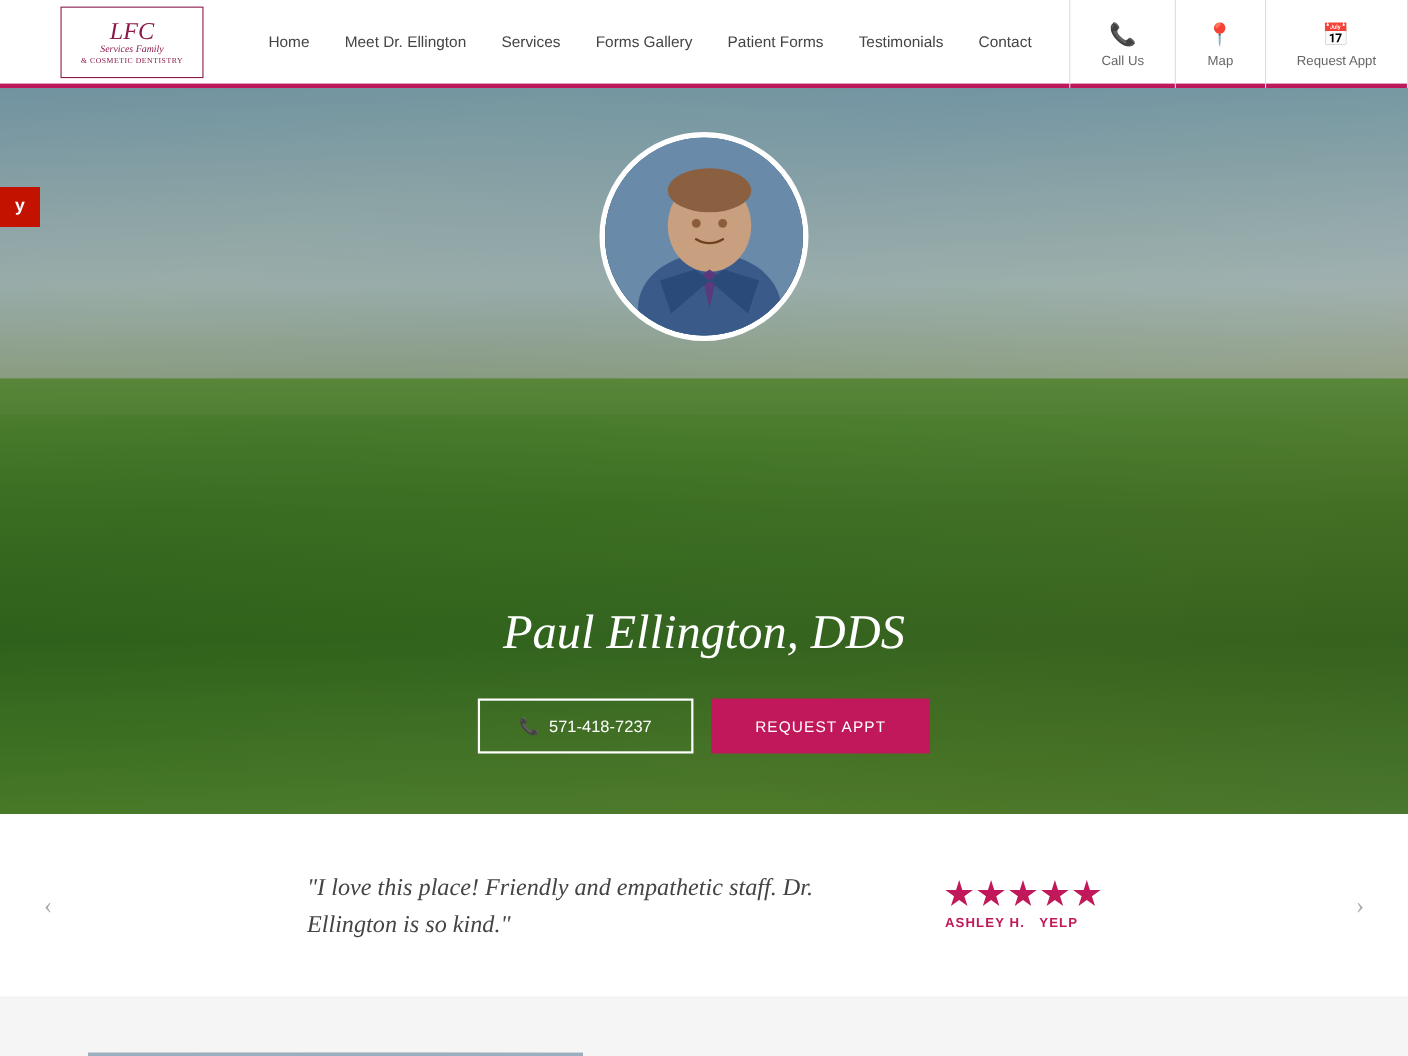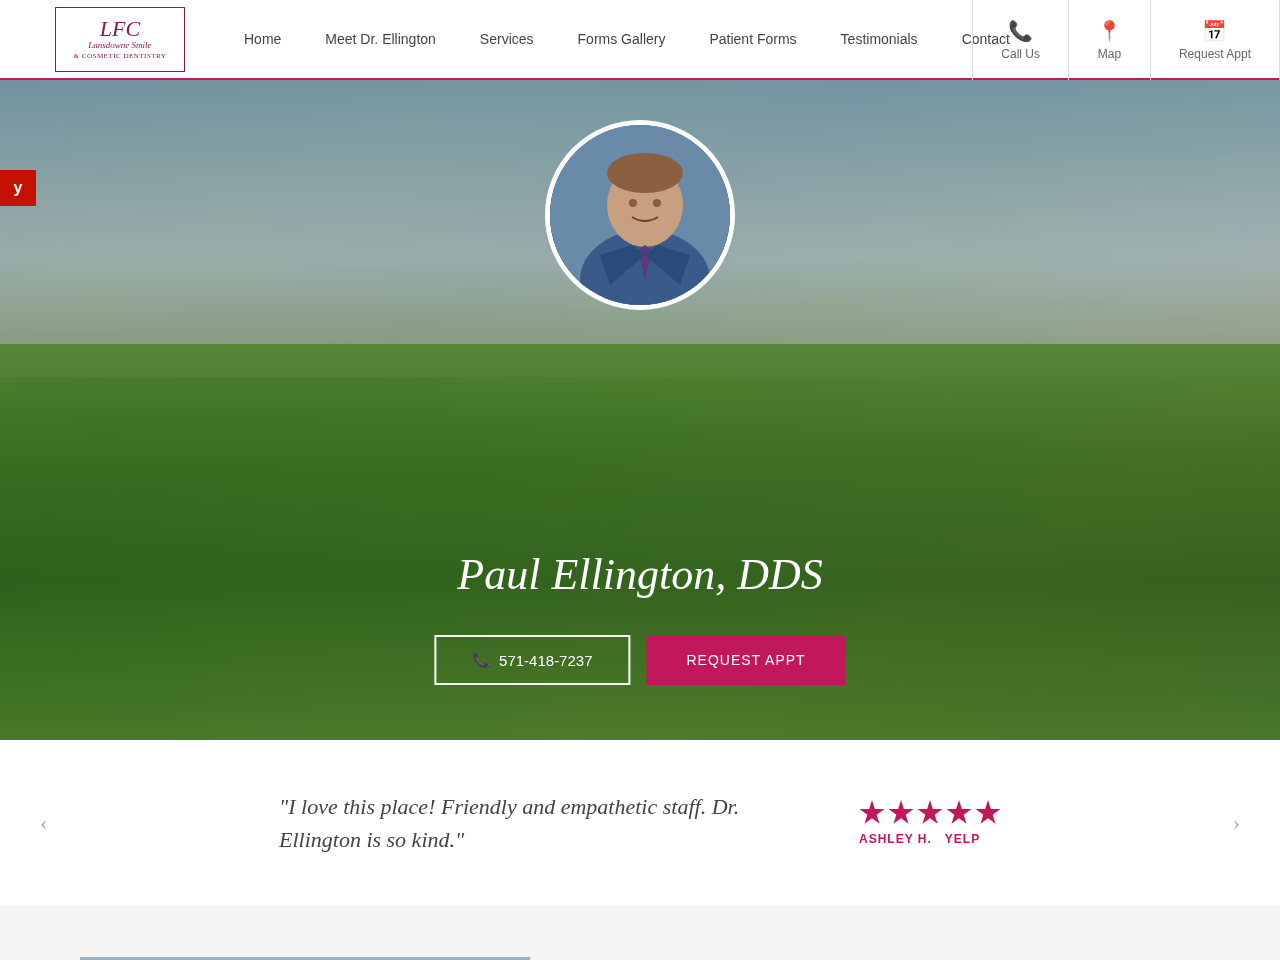--- a/index.html
+++ b/index.html
@@ -5,21 +5,21 @@
     * { margin: 0; padding: 0; box-sizing: border-box; }
     body { font-family: 'Georgia', serif; width: 1280px; overflow-x: hidden; background: #fff; }
 
     
     .header {
       display: flex;
       align-items: center;
       padding: 0 20px;
       height: 80px;
       background: #fff;
-      border-bottom: 2px solid #be185d;
+      border-bottom: 4px solid #be185d;
       position: relative;
       z-index: 10;
     }
     .logo-area {
       width: 200px;
       display: flex;
       align-items: center;
       justify-content: center;
       flex-shrink: 0;
     }
@@ -48,21 +48,21 @@
     }
     .logo-sub {
       font-size: 7px;
       color: #8b1a4a;
       text-align: left;
       letter-spacing: 0.5px;
     }
     nav {
       display: flex;
       align-items: flex-end;
-      gap: 16px;
+      gap: 4px;
       margin-left: 10px;
     }
     nav a {
       text-decoration: none;
       color: #444;
       font-size: 14px;
       font-family: Arial, sans-serif;
       padding: 0 14px;
       white-space: nowrap;
     }
@@ -341,21 +341,21 @@
   </style>
 </head>
 <body>
 
 <div class="yelp-btn" style="position:fixed; top:170px; left:0; z-index:100;">y</div>
 
 <header class="header">
   <div class="logo-area">
     <div class="logo-box">
       <div class="logo-monogram">LFC</div>
-      <div class="logo-name">Lansdowne Smile</div>
+      <div class="logo-name">Services Family</div>
       <div class="logo-sub">&amp; COSMETIC DENTISTRY</div>
     </div>
   </div>
 
   <nav>
     <a href="#">Home</a>
     <a href="#">Meet Dr. Ellington</a>
     <a href="#">Services</a>
     <a href="#">Forms Gallery</a>
     <a href="#">Patient Forms</a>

